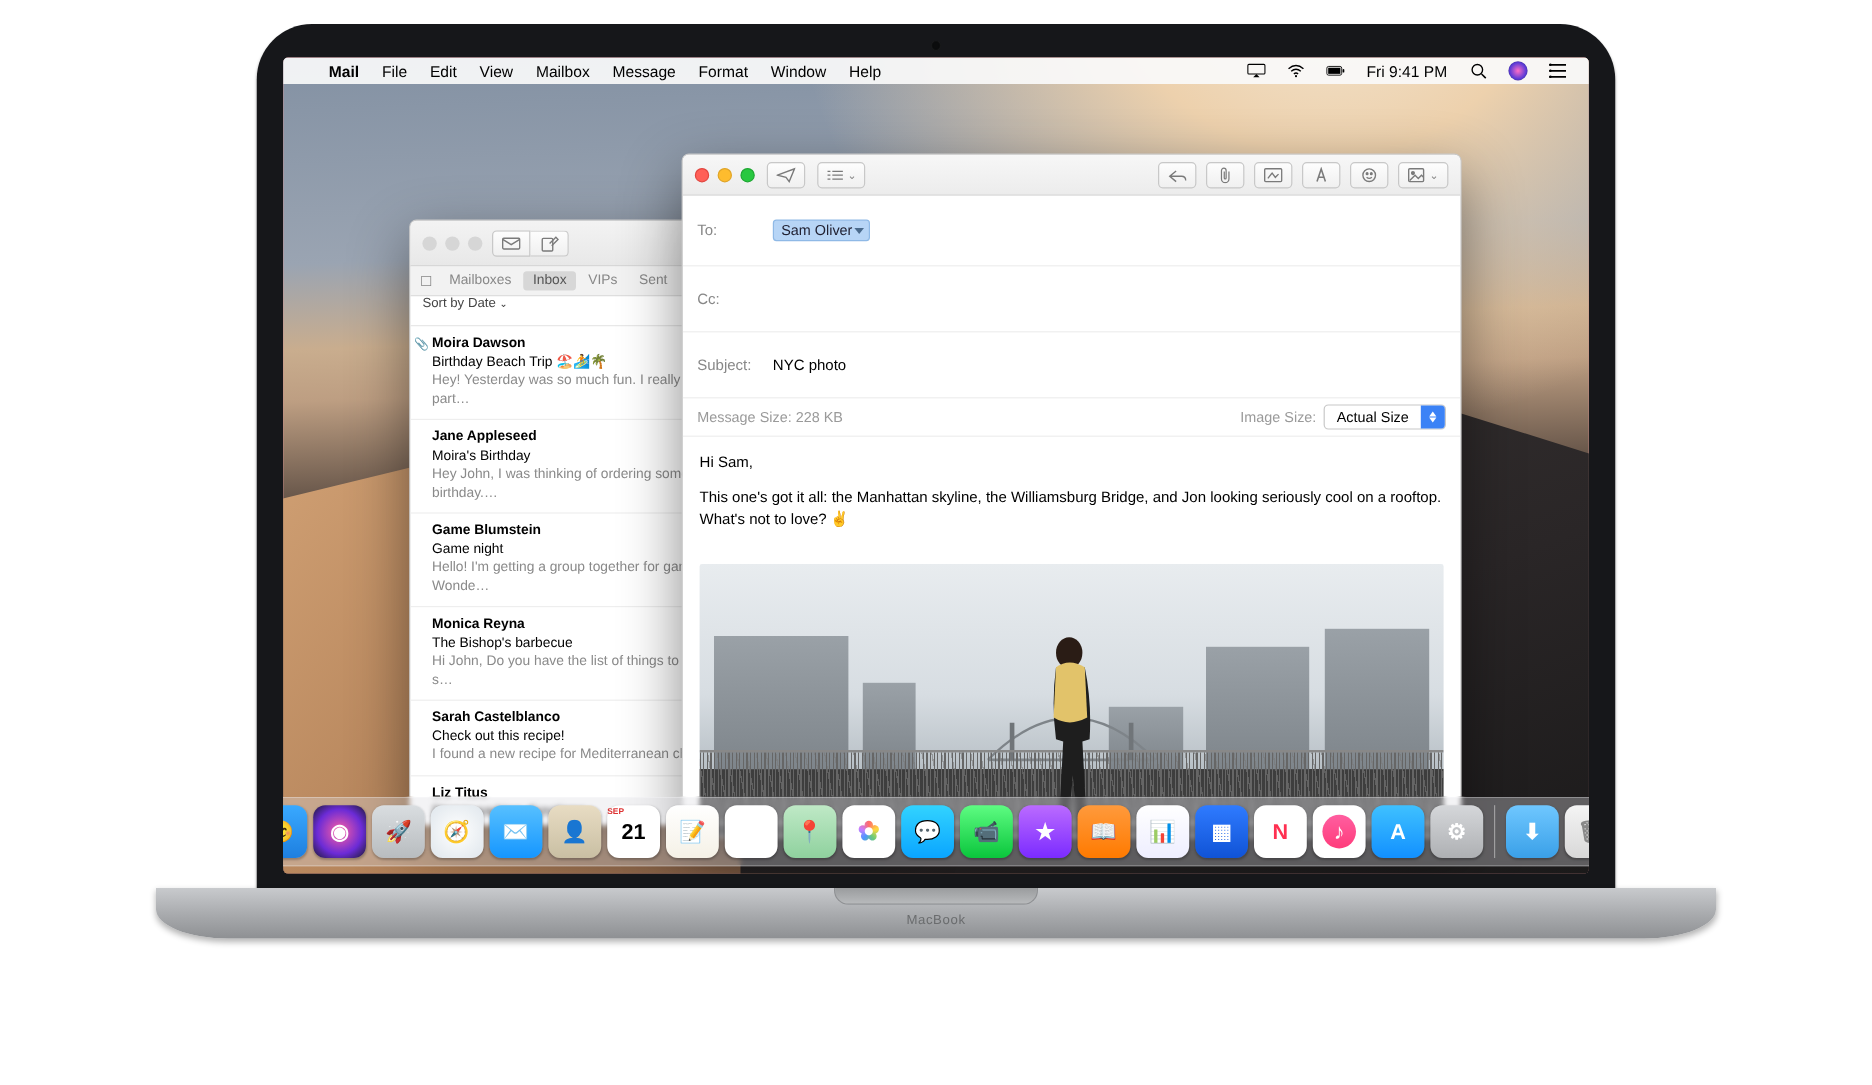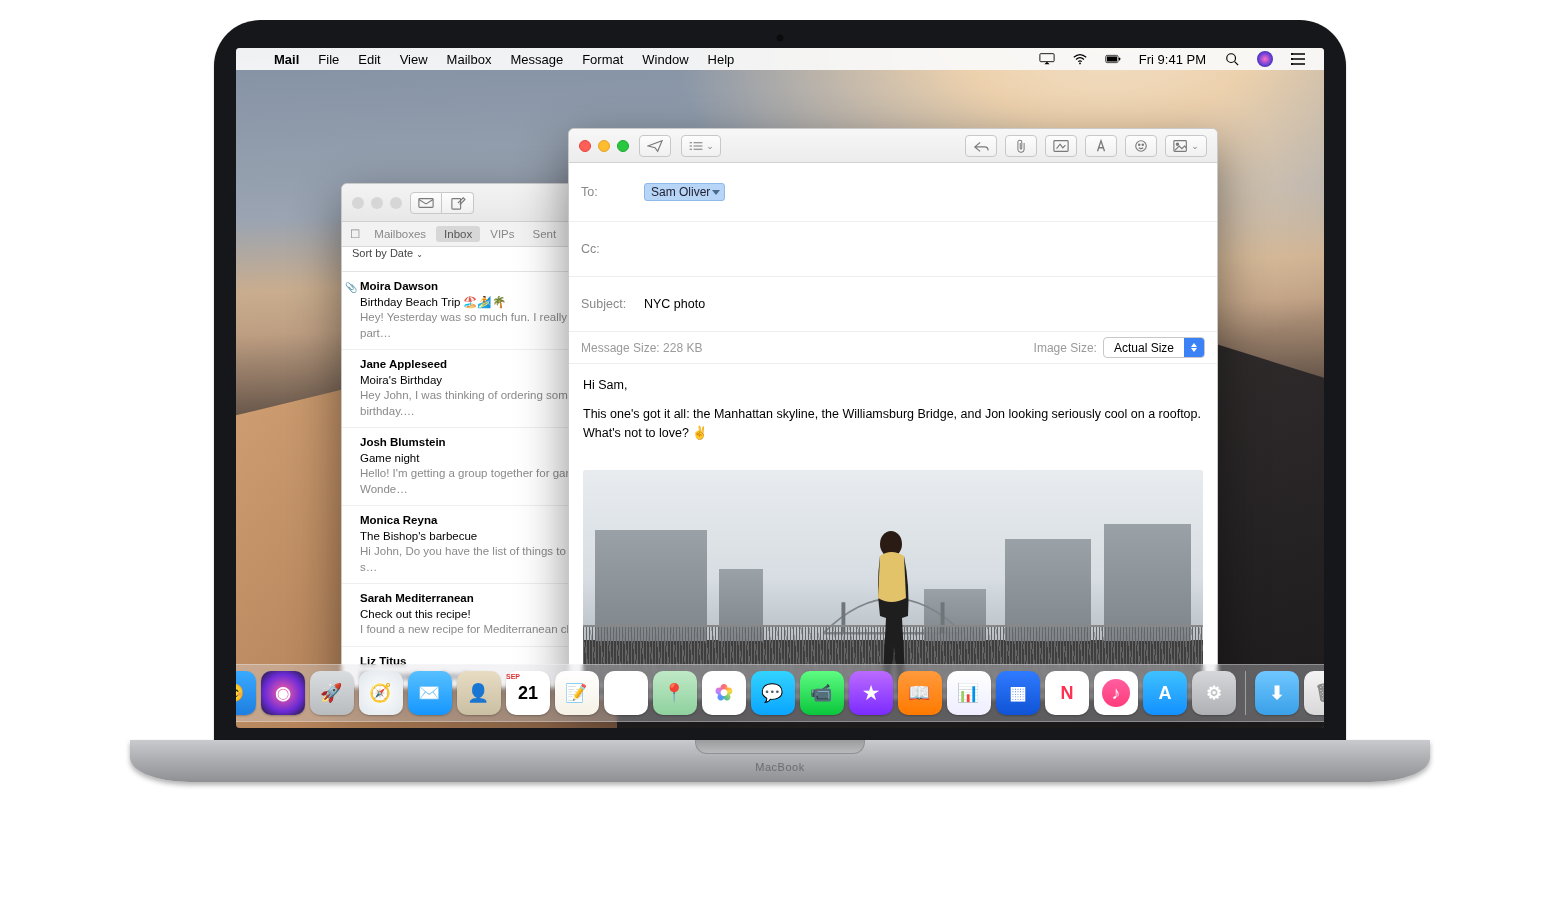--- a/index.html
+++ b/index.html
@@ -218,37 +218,37 @@
             <div class="msg">
               <div class="row1">
                 <span class="from">Jane Appleseed</span>
                 <span class="date">7/13/18</span>
               </div>
               <div class="subj">Moira's Birthday</div>
               <div class="prev">Hey John, I was thinking of ordering something for Moira for her birthday.…</div>
             </div>
             <div class="msg">
               <div class="row1">
-                <span class="from">Josh Blumstein</span>
+                <span class="from">Game Blumstein</span>
                 <span class="date">7/13/18</span>
               </div>
               <div class="subj">Game night</div>
               <div class="prev">Hello! I'm getting a group together for game night on Friday evening. Wonde…</div>
             </div>
             <div class="msg">
               <div class="row1">
                 <span class="from">Monica Reyna</span>
                 <span class="date">7/13/18</span>
               </div>
               <div class="subj">The Bishop's barbecue</div>
               <div class="prev">Hi John, Do you have the list of things to bring to the Bishop's barbecue? I s…</div>
             </div>
             <div class="msg">
               <div class="row1">
-                <span class="from">Sarah Mediterranean</span>
+                <span class="from">Sarah Castelblanco</span>
                 <span class="date">7/13/18</span>
               </div>
               <div class="subj">Check out this recipe!</div>
               <div class="prev">I found a new recipe for Mediterranean chicken you might be i…</div>
             </div>
             <div class="msg">
               <div class="row1">
                 <span class="from">Liz Titus</span>
                 <span class="date">3/19/18</span>
               </div>

